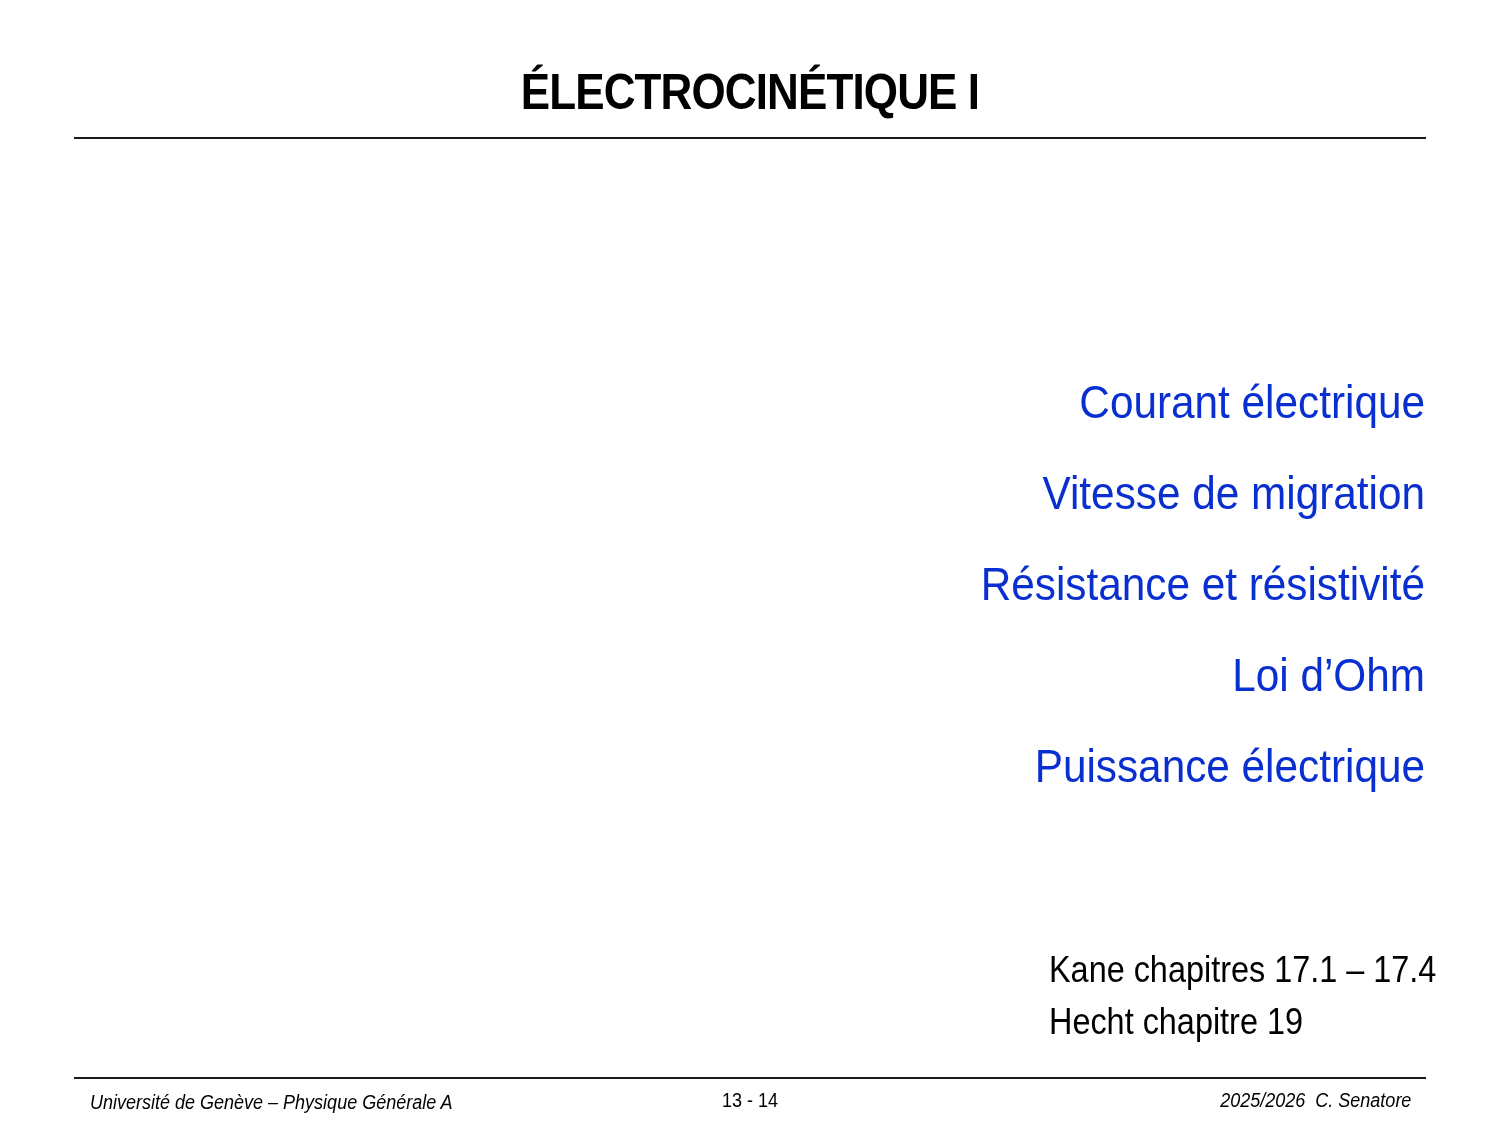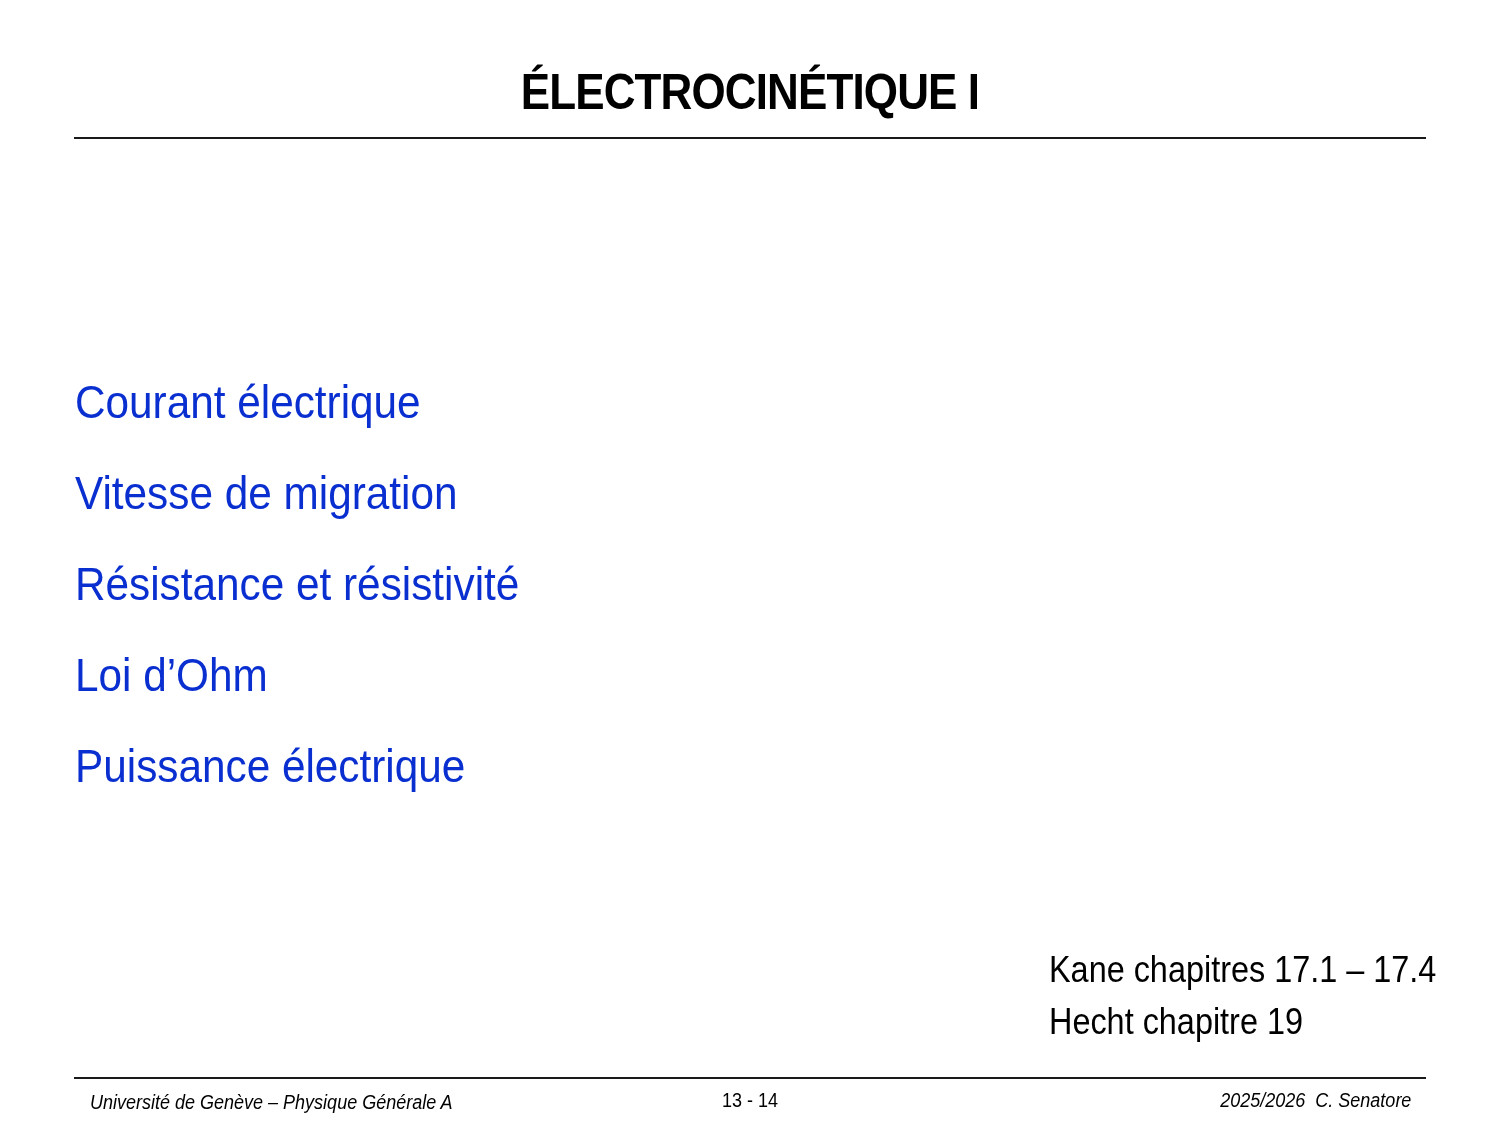--- a/index.html
+++ b/index.html
@@ -35,21 +35,21 @@
       height: 2px;
       background: #1a1a1a;
     }
     .rule.top { top: 137px; }
     .rule.bottom { top: 1077px; }
     .topics {
       position: absolute;
       left: 0;
       top: 356px;
       width: 1500px;
-      text-align: left;
+      text-align: right;
     }
     .topic {
       font-size: 47px;
       line-height: 91px;
       height: 91px;
       color: #0a2fd0;
       transform: scaleX(0.9);
       transform-origin: center;
       white-space: nowrap;
     }

